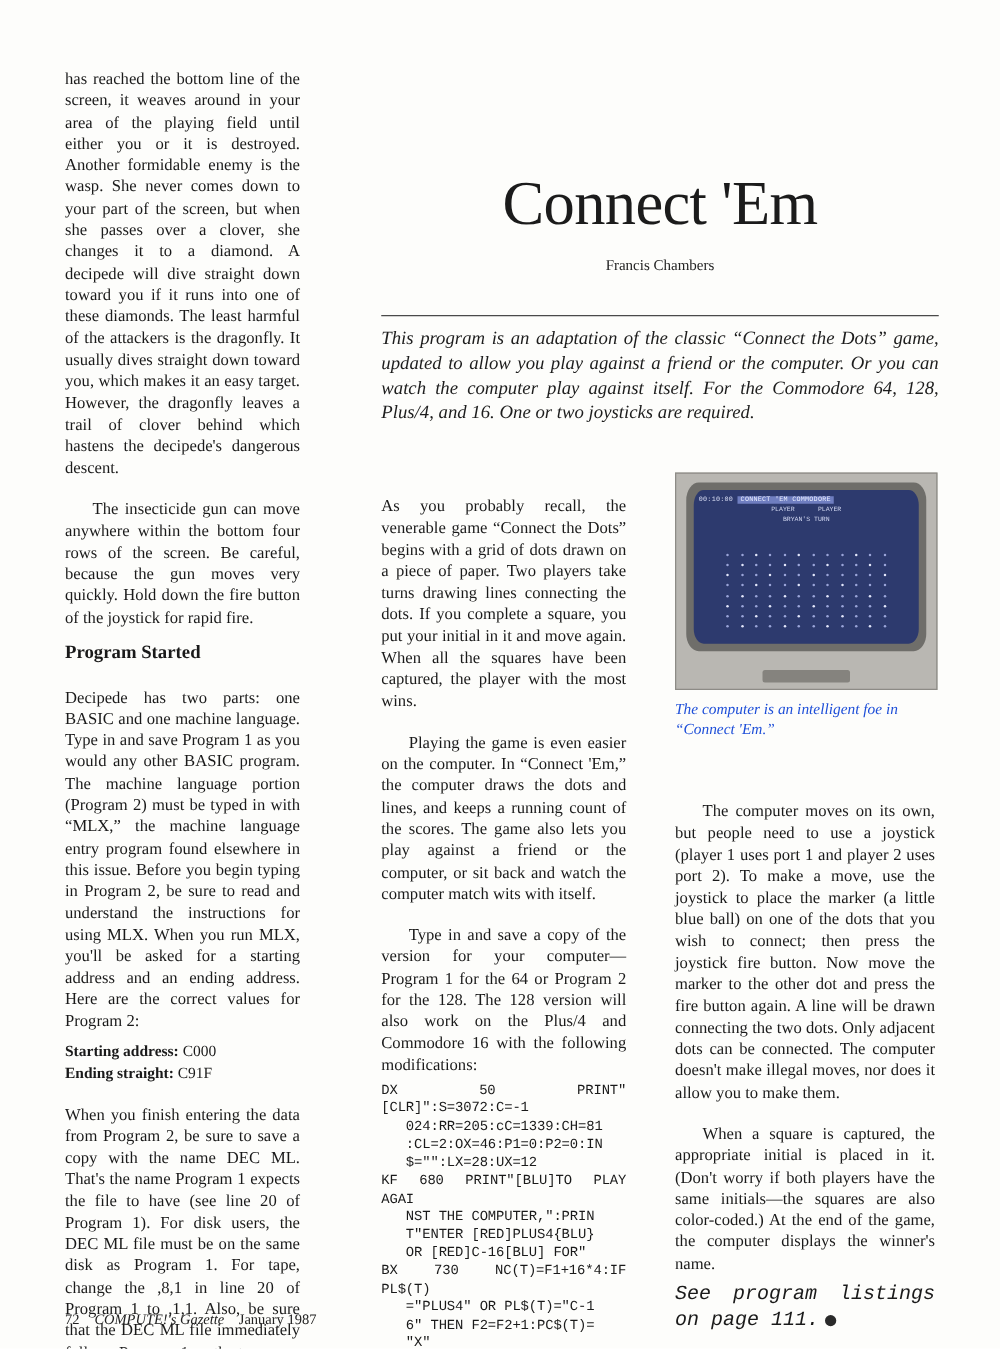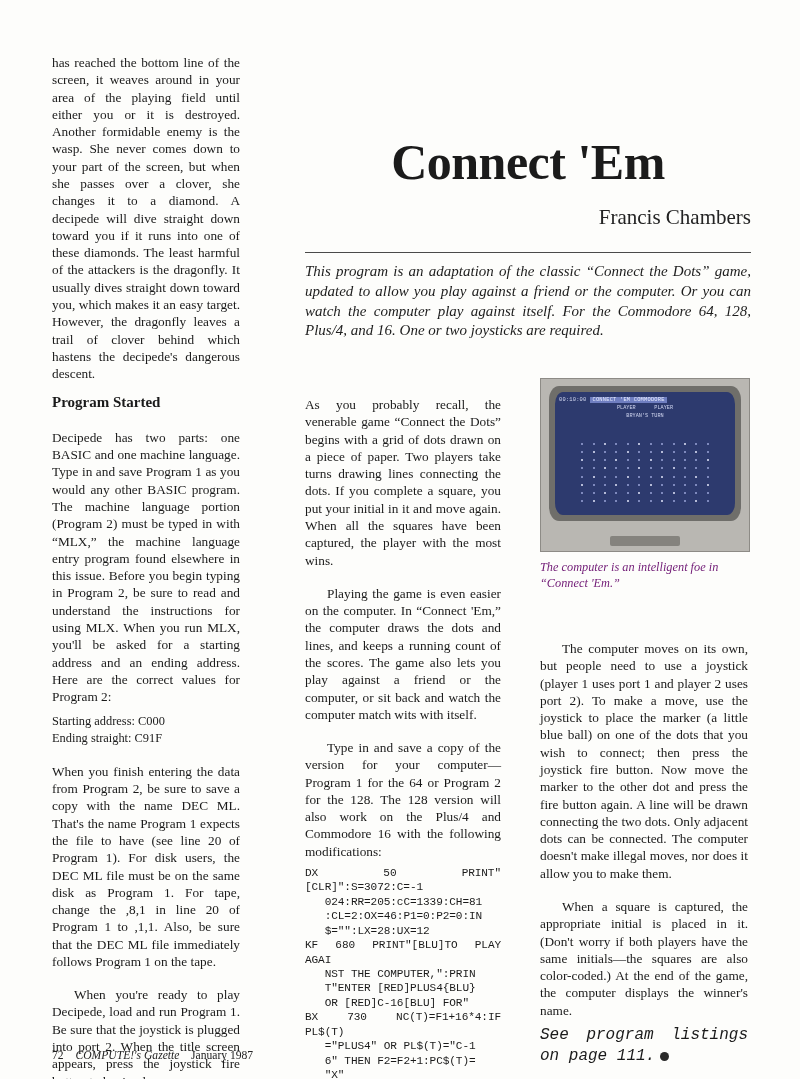--- a/index.html
+++ b/index.html
@@ -42,21 +42,21 @@
     font-size: 15px;
     margin: 11px 0 2px 0;
     text-indent: 0;
   }
 
   .addr {
     font-size: 12.4px;
     line-height: 1.35;
     margin: 8px 0 8px 0;
   }
-  .addr b { font-weight: normal; }
+  .addr b { font-weight: bold; }
   .addr .val { font-family: "Liberation Serif", serif; }
 
   .listing {
     font-family: "Liberation Mono", monospace;
     font-size: 11.1px;
     line-height: 1.30;
     white-space: pre-wrap;
     margin: 6px 0 8px 0;
     text-indent: 0;
     letter-spacing: -0.1px;
@@ -80,32 +80,32 @@
   }
 
   
   .title {
     position: absolute;
     left: 305px;
     top: 133px;
     width: 446px;
     text-align: center;
     font-family: "Liberation Serif", serif;
-    font-weight: bold;
+    font-weight: normal;
     font-size: 50px;
     letter-spacing: -0.5px;
     color: #1b1b1b;
   }
   .byline {
     position: absolute;
     left: 305px;
     top: 205px;
     width: 446px;
-    text-align: right;
-    font-size: 21px;
+    text-align: center;
+    font-size: 12px;
     color: #232323;
   }
 
   
   .deck {
     position: absolute;
     left: 305px;
     top: 262px;
     width: 446px;
     font-style: italic;
@@ -200,41 +200,42 @@
     transform: translateX(-50%);
     width: 70px; height: 10px;
     background: #85837e;
     border-radius: 2px;
   }
   .figcaption {
     font-style: italic;
     font-size: 12.3px;
     line-height: 1.3;
     margin-top: 8px;
-    color: #701a75;
+    color: #1d4ed8;
   }
 
   
   .footer {
     position: absolute;
     left: 52px;
     bottom: 17px;
     font-size: 11.6px;
     color: #222;
   }
   .footer .pg { margin-right: 9px; }
   .footer .ital { font-style: italic; }
 </style>
 </head>
 <body>
 
 <div class="page">
 
   <div class="col col1">
     <p class="first">has reached the bottom line of the screen, it weaves around in your area of the playing field until either you or it is destroyed. Another formidable enemy is the wasp. She never comes down to your part of the screen, but when she passes over a clover, she changes it to a diamond. A decipede will dive straight down toward you if it runs into one of these diamonds. The least harmful of the attackers is the dragonfly. It usually dives straight down toward you, which makes it an easy target. However, the dragonfly leaves a trail of clover behind which hastens the decipede's dangerous descent.</p>
+    <p>The insecticide gun can move anywhere within the bottom four rows of the screen. Be careful, because the gun moves very quickly. Hold down the fire button of the joystick for rapid fire.</p>
 
     <h3 class="subhead">Program Started</h3>
 
     <p class="first">Decipede has two parts: one BASIC and one machine language. Type in and save Program 1 as you would any other BASIC program. The machine language portion (Program 2) must be typed in with “MLX,” the machine language entry program found elsewhere in this issue. Before you begin typing in Program 2, be sure to read and understand the instructions for using MLX. When you run MLX, you'll be asked for a starting address and an ending address. Here are the correct values for Program 2:</p>
 
     <div class="addr">
       <div>
         <b>Starting address:</b>
         <span class="val">C000</span>
       </div>

